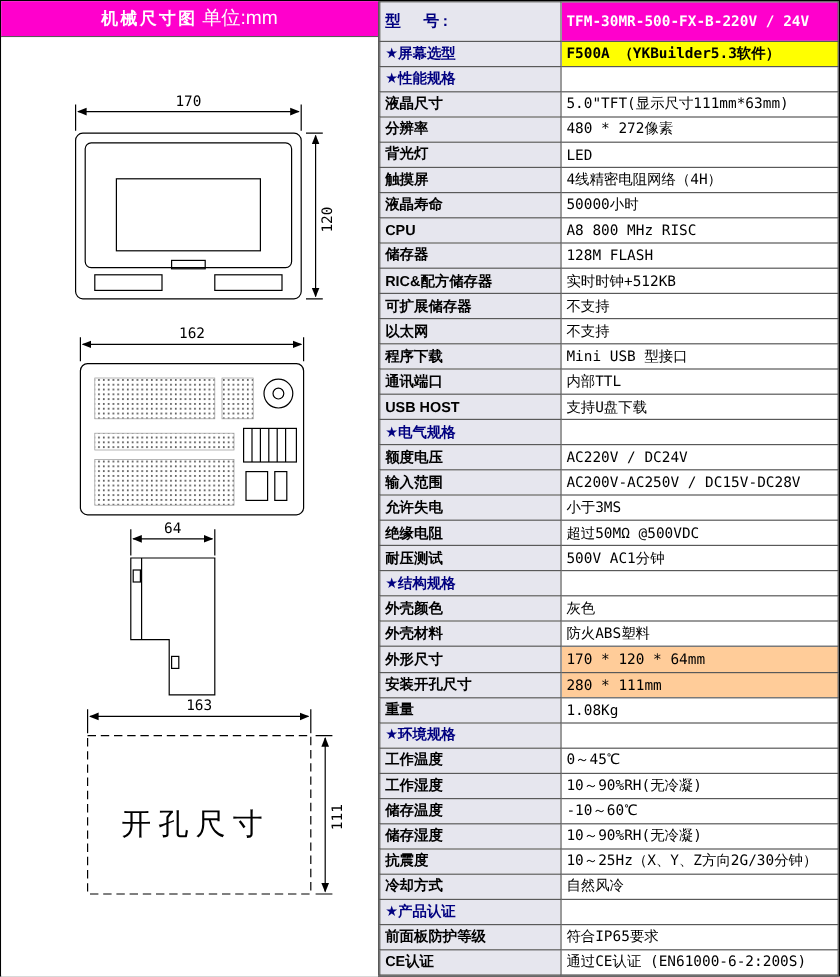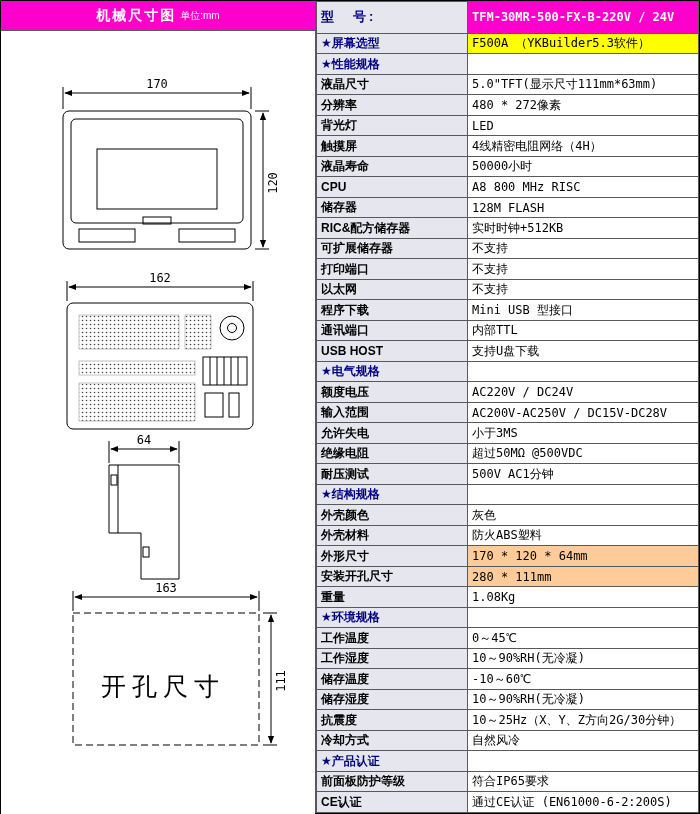--- a/index.html
+++ b/index.html
@@ -13,36 +13,36 @@
   *{box-sizing:border-box;margin:0;padding:0;}
   body{width:700px;height:814px;overflow:hidden;background:#fff;
        font-family:"Liberation Sans","DejaVu Sans",sans-serif;}
   .page{width:700px;height:814px;border:1px solid #000;display:flex;background:#fff;}
 
   
   .left{width:315px;height:100%;border-right:1px solid var(--grid);display:flex;flex-direction:column;}
   .left-header{height:30px;flex:0 0 30px;background:var(--magenta);color:#fff;
        display:flex;align-items:center;justify-content:center;gap:4px;border-bottom:1px solid var(--grid);}
   .left-title{font-size:14px;font-weight:bold;letter-spacing:2px;}
-  .left-unit{font-size:10px;}
+  .left-unit{font-size:16px;}
   .drawing-area{flex:1;background:#fff;}
   svg{display:block;}
   .dim-text{font-family:"DejaVu Sans Mono","Liberation Mono",monospace;font-size:12px;fill:#000;}
   .caption-text{font-family:"Liberation Serif","DejaVu Serif",serif;font-size:25px;fill:#000;letter-spacing:6px;}
 
   
   .right{width:385px;height:100%;}
   table.spec{border-collapse:collapse;width:100%;height:100%;table-layout:fixed;}
   col.col-label{width:151px;}
   td{border:1px solid var(--grid);padding:0 4px;height:18px;vertical-align:middle;
      overflow:hidden;white-space:nowrap;font-size:12px;}
   td.label{background:var(--label-bg);font-weight:bold;color:#000;}
   td.label.star{color:var(--navy);}
   td.value{font-family:"DejaVu Sans Mono","Liberation Mono",monospace;color:#000;background:#fff;}
-  td.v-yellow{background:var(--yellow);font-weight:normal;font-family:"DejaVu Sans Mono","Liberation Mono",monospace;}
+  td.v-yellow{background:var(--yellow);font-weight:bold;font-family:"DejaVu Sans Mono","Liberation Mono",monospace;}
   td.v-orange{background:var(--orange);}
   tr.model-row td{height:28px;}
   td.model-label{background:var(--label-bg);font-weight:bold;color:var(--navy);font-size:13px;letter-spacing:3px;}
   td.model-value{background:var(--magenta);color:#fff;font-weight:bold;
       font-family:"DejaVu Sans Mono","Liberation Mono",monospace;font-size:12px;}
 </style>
 </head>
 <body>
 
 <div class="page">
@@ -185,24 +185,20 @@
           </tr>
           <tr>
             <td class="label">RIC&amp;配方储存器</td>
             <td class="value">实时时钟+512KB</td>
           </tr>
           <tr>
             <td class="label">可扩展储存器</td>
             <td class="value">不支持</td>
           </tr>
           <tr>
-            <td class="label">打印端口</td>
-            <td class="value">不支持</td>
-          </tr>
-          <tr>
             <td class="label">以太网</td>
             <td class="value">不支持</td>
           </tr>
           <tr>
             <td class="label">程序下载</td>
             <td class="value">Mini USB 型接口</td>
           </tr>
           <tr>
             <td class="label">通讯端口</td>
             <td class="value">内部TTL</td>

